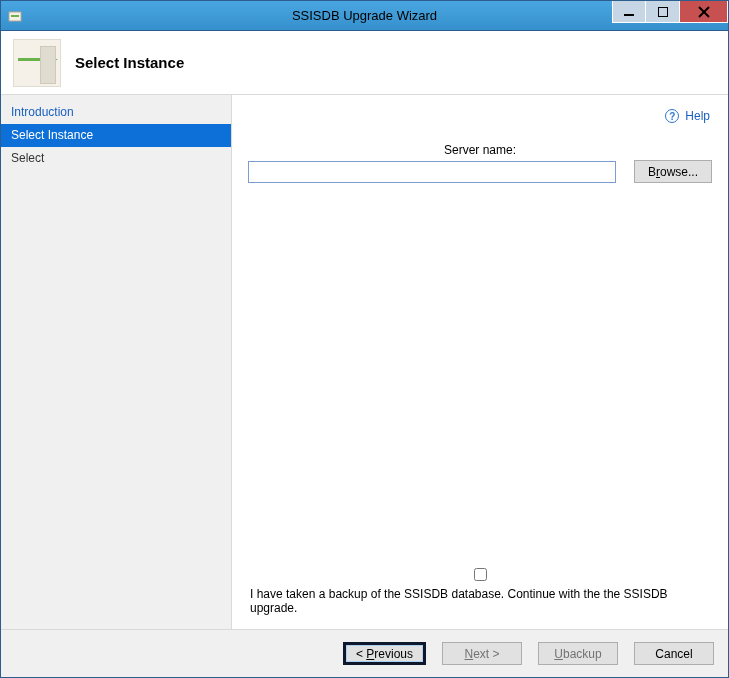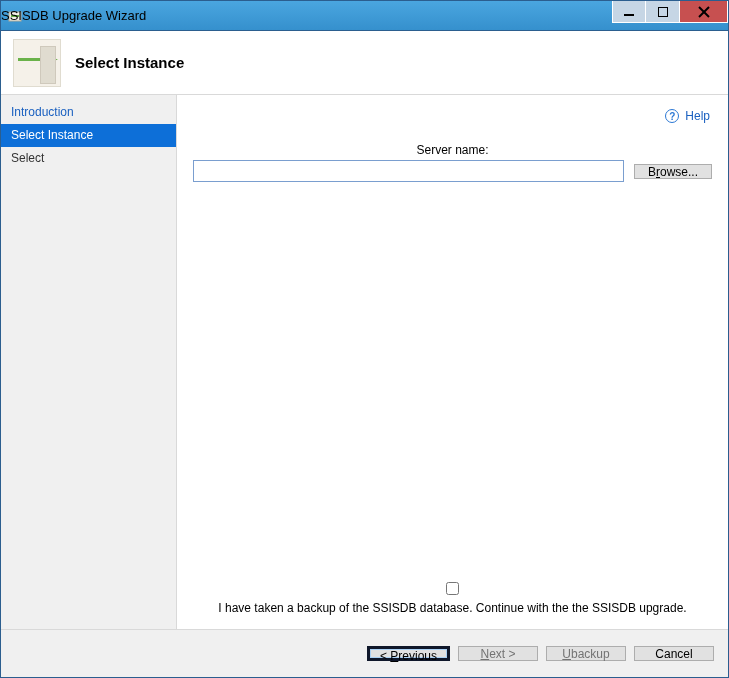--- a/index.html
+++ b/index.html
@@ -27,20 +27,21 @@
       width: 16px;
       height: 16px;
       margin: 0 6px;
       display: inline-flex;
       align-items: center;
       justify-content: center;
     }
     .titlebar-title {
       position: absolute;
       left: 0; right: 0;
+      text-align: center;
       font-size: 13px;
       pointer-events: none;
     }
     .titlebar-buttons {
       margin-left: auto;
       display: flex;
       height: 100%;
     }
     .win-btn {
       width: 34px;
@@ -101,21 +102,21 @@
       color: #000;
     }
 
     .body-area {
       display: flex;
       height: 534px;
       background: #f0f0f0;
     }
 
     .sidebar {
-      width: 176px;
+      width: 231px;
       background: #f0f0f0;
       border-right: 1px solid #d9d9d9;
       padding-top: 6px;
     }
     .side-item {
       padding: 4px 10px 5px 10px;
       font-size: 12px;
       color: #1a60c0;
       cursor: default;
     }
@@ -170,28 +171,29 @@
     .text-input {
       flex: 1;
       height: 22px;
       border: 1px solid #7a9ecf;
       padding: 1px 4px;
       font-size: 12px;
       font-family: inherit;
       outline: none;
     }
     .btn {
-      height: 15px;
+      height: 23px;
       min-width: 78px;
       background: #e1e1e1;
       border: 1px solid #adadad;
       font-size: 12px;
       font-family: inherit;
       padding: 0 10px;
       cursor: default;
+      margin-left: 8px;
     }
     .btn[disabled] { color:#737373; }
 
     .checkbox-row {
       position: absolute;
       bottom: 14px;
       left: 18px;
       right: 18px;
       display: flex;
       align-items: center;

